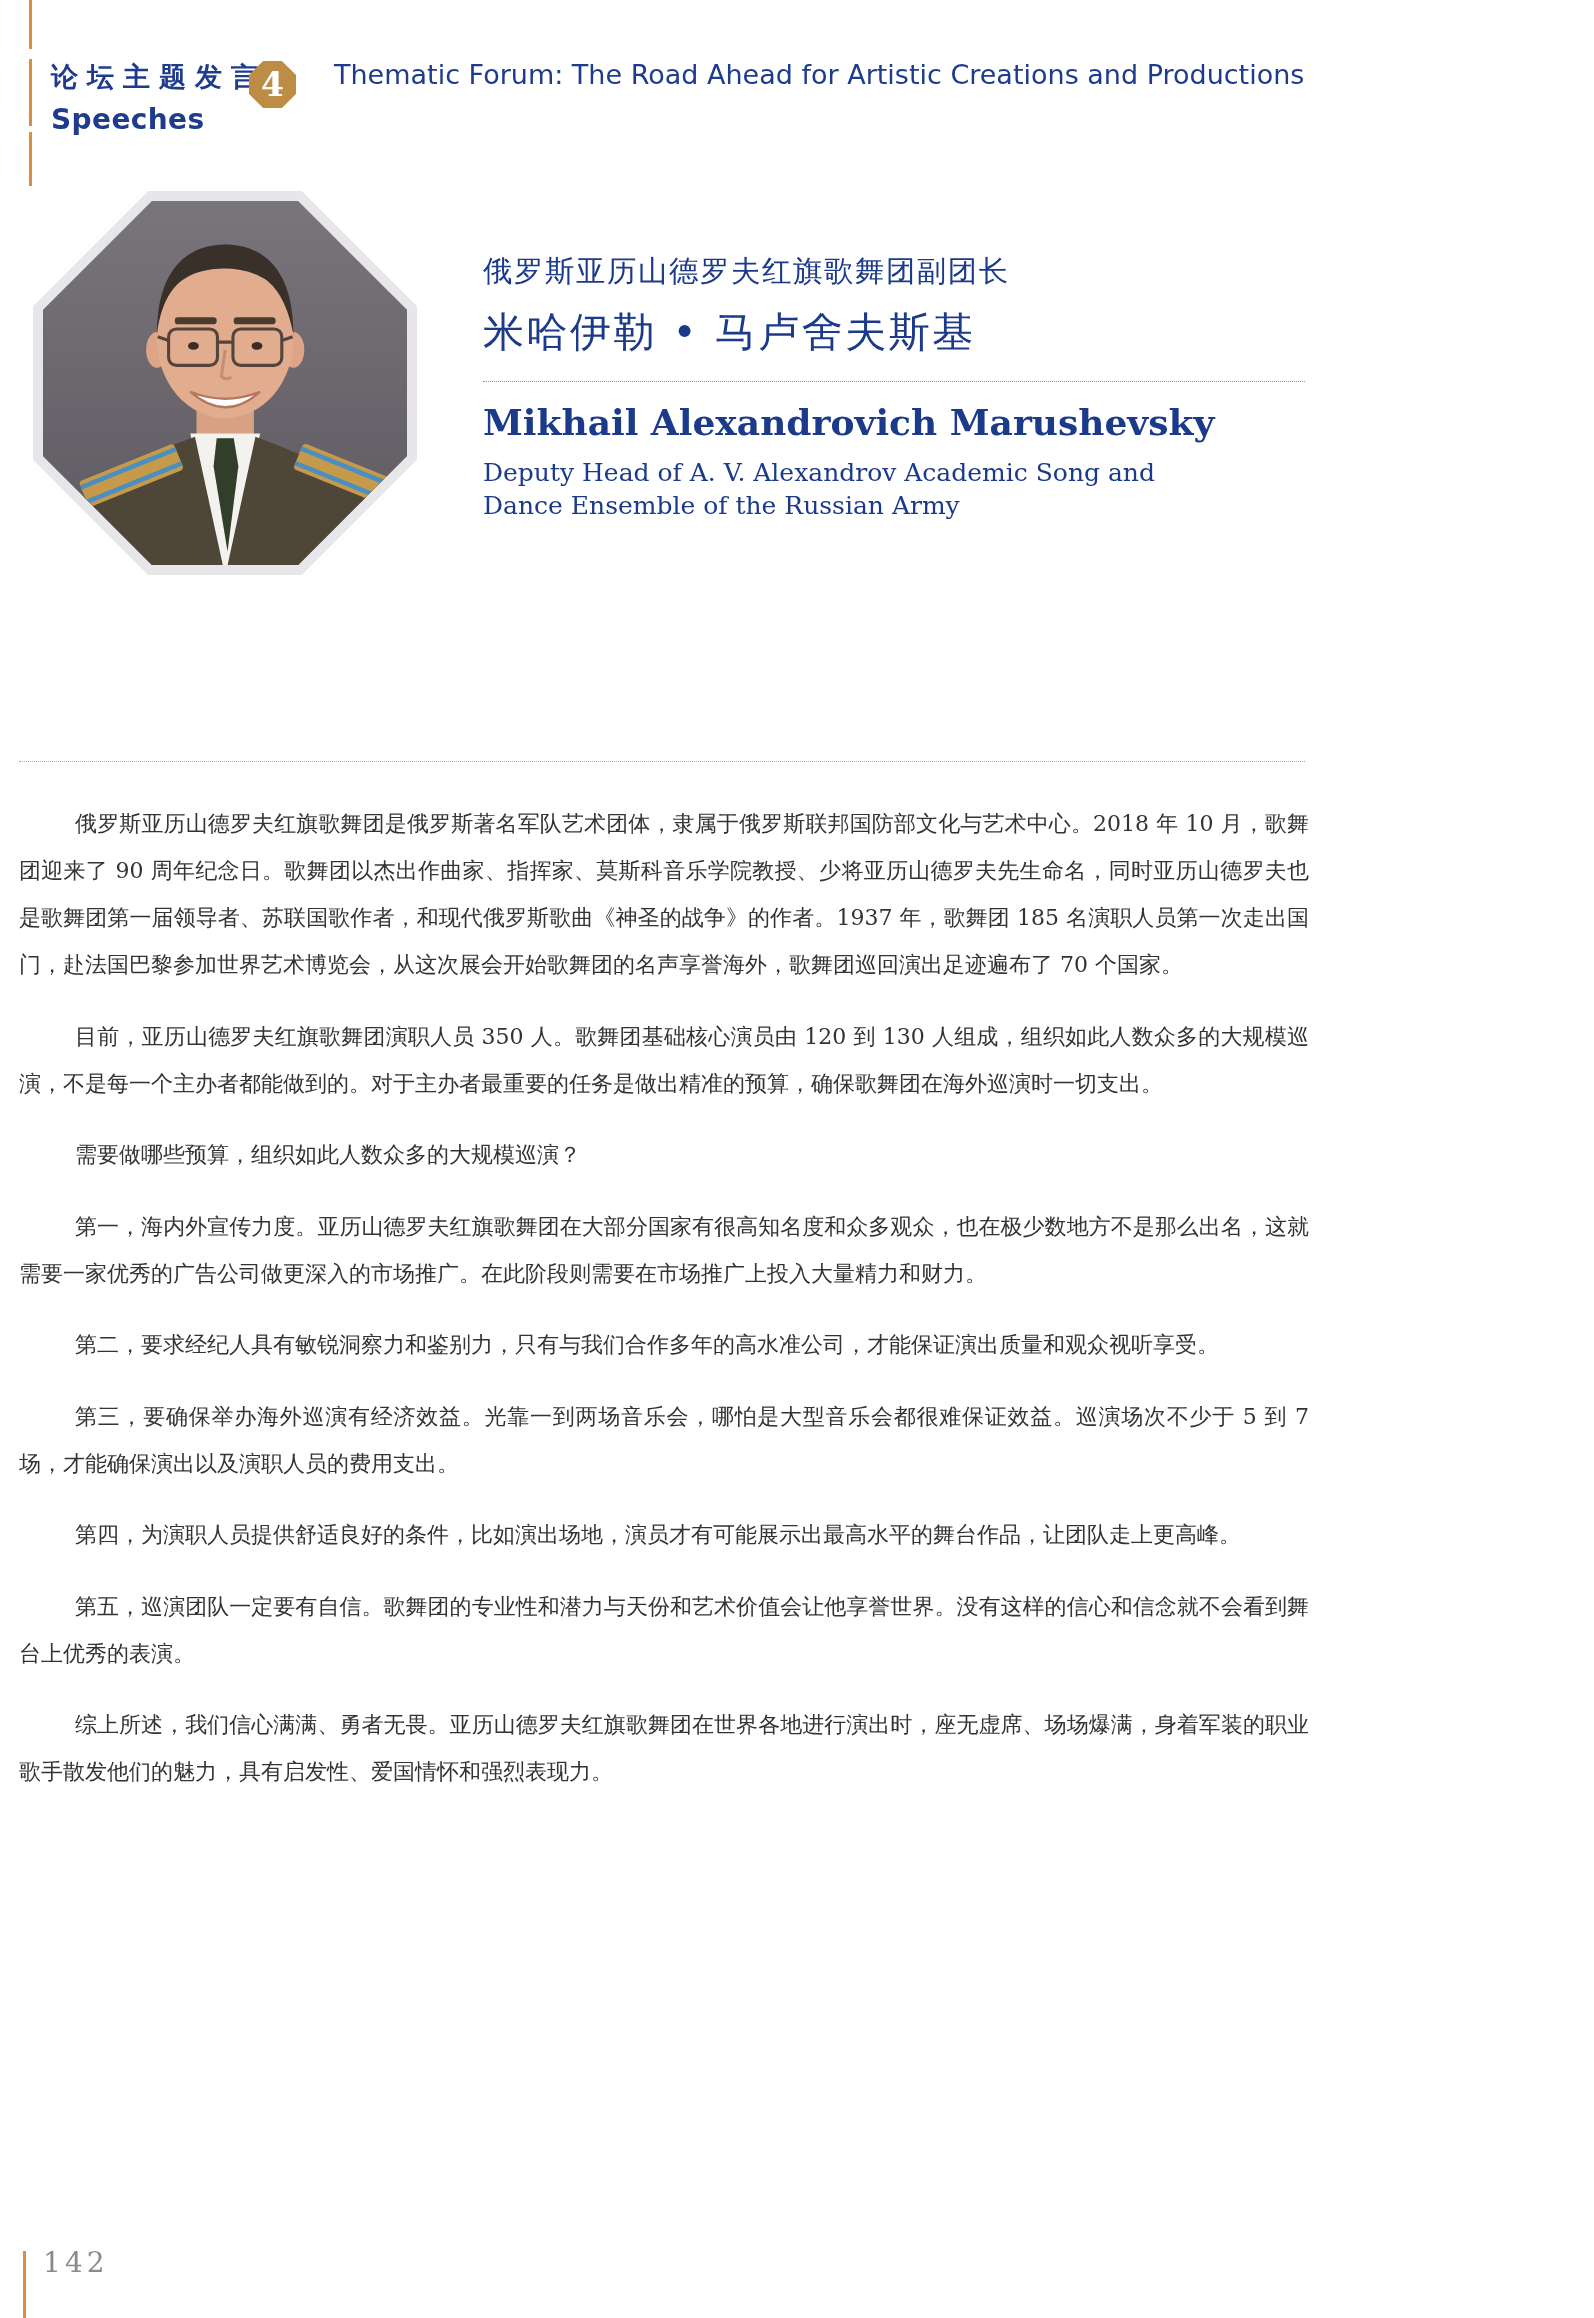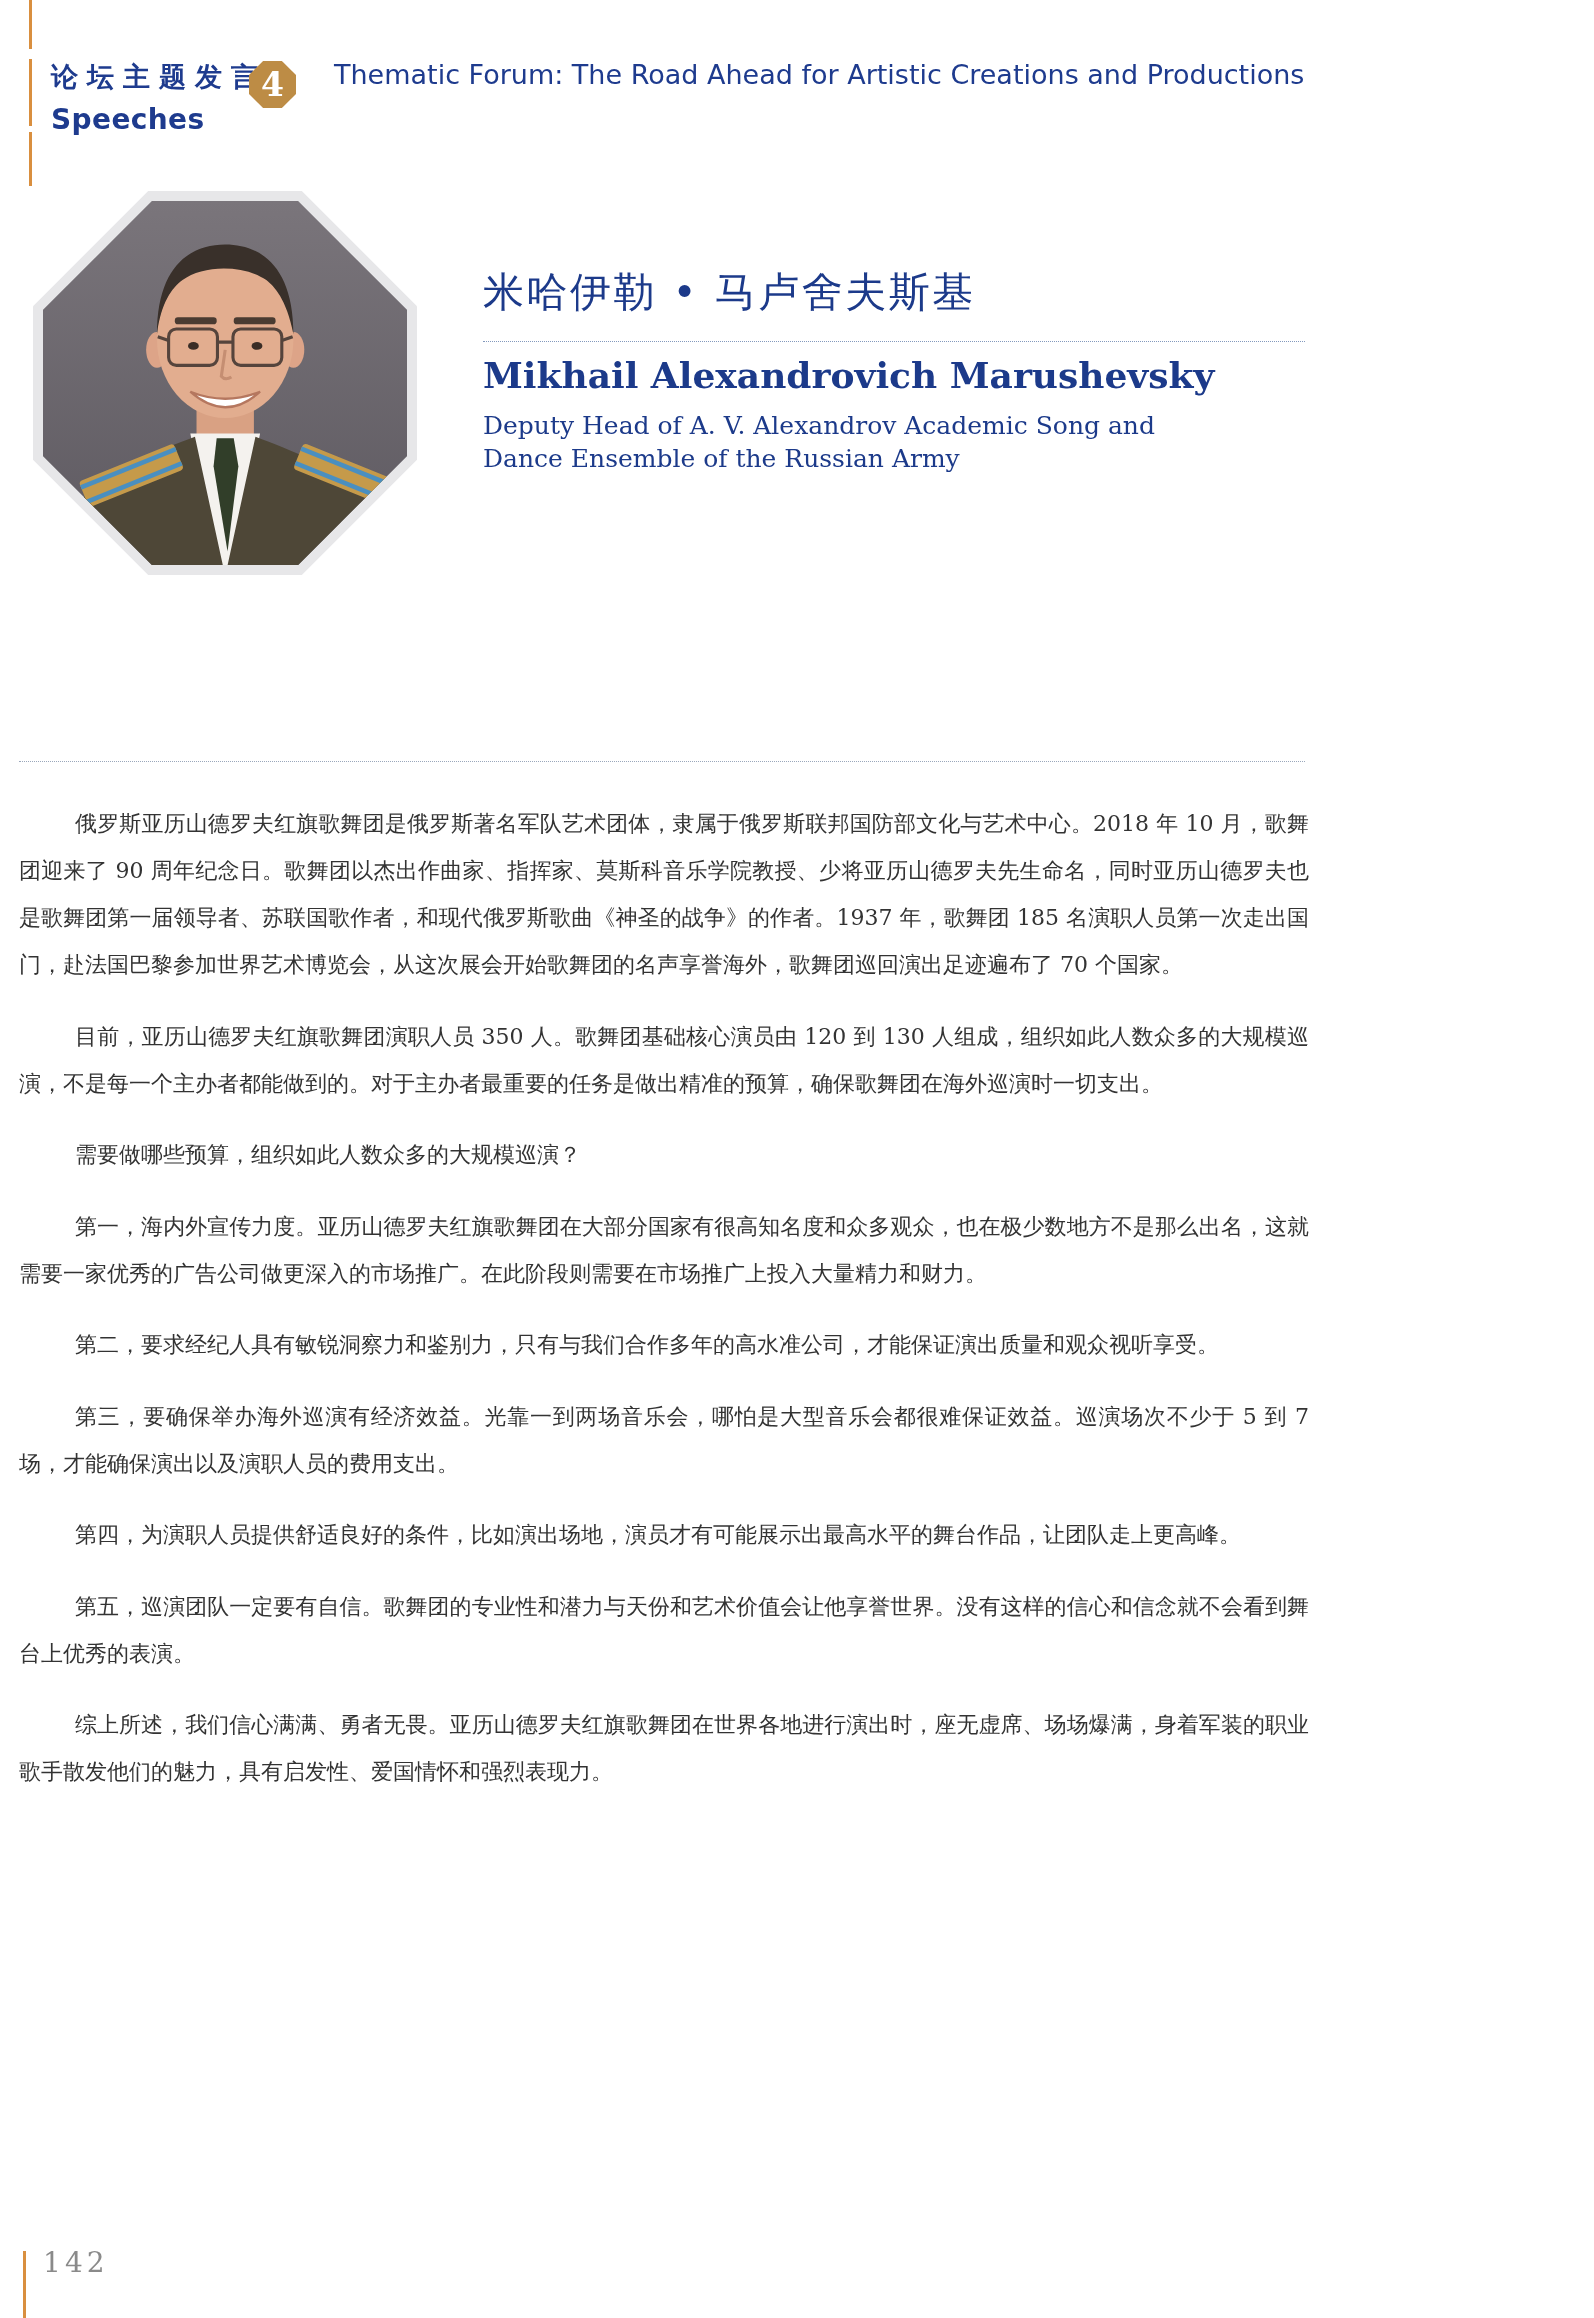--- a/index.html
+++ b/index.html
@@ -43,21 +43,21 @@
     position:absolute;left:9.8px;top:9.8px;right:9.8px;bottom:9.8px;
     clip-path:polygon(30% 0%,70% 0%,100% 30%,100% 70%,70% 100%,30% 100%,0% 70%,0% 30%);
     overflow:hidden;
   }
   .photo-inner svg{display:block;width:100%;height:100%;}
   
   .speaker{position:absolute;left:483px;top:252px;color:#1c3a8a;}
   .speaker .role-zh{font-size:29.4px;letter-spacing:1.6px;white-space:nowrap;}
   .speaker .name-zh{font-size:41px;letter-spacing:2.5px;margin-top:13px;white-space:nowrap;}
   .speaker .dots{width:822px;height:0;border-bottom:1.6px dotted #8399bd;margin-top:21px;}
-  .speaker .name-en{font-size:36px;font-weight:bold;margin-top:12px;white-space:nowrap;}
+  .speaker .name-en{font-size:36px;font-weight:bold;margin-top:19px;white-space:nowrap;}
   .speaker .role-en{font-size:25px;width:687px;line-height:1.32;margin-top:13px;}
   
   .headline{position:absolute;left:19px;top:618px;color:#1d3b8c;
     font-family:"DejaVu Sans","Liberation Sans",sans-serif;font-weight:bold;
     font-size:39px;line-height:62px;letter-spacing:1.6px;}
   .divider2{position:absolute;left:19px;top:761px;width:1286px;height:0;
     border-bottom:1.6px dotted #9aa7bb;}
   
   .article{position:absolute;left:19px;top:800px;width:1290px;color:#333333;}
   .article p{
@@ -142,20 +142,21 @@
         <ellipse cx="276" cy="187" rx="7" ry="5" fill="#3a2d26"></ellipse>
 
         <path d="M235,192 L230,226 Q235,232 243,227" stroke="#c58e72" stroke-width="4" fill="none"></path>
 
         <path d="M190,246 Q235,286 280,246 Q235,264 190,246 Z" fill="#ffffff" stroke="#b5775f" stroke-width="3"></path>
       </svg>
     </div>
   </div>
 
   <div class="speaker">
+    <div class="role-zh">俄罗斯亚历山德罗夫红旗歌舞团副团长</div>
     <div class="name-zh">米哈伊勒 • 马卢舍夫斯基</div>
     <div class="dots"></div>
     <div class="name-en">Mikhail Alexandrovich Marushevsky</div>
     <div class="role-en">Deputy Head of A. V. Alexandrov Academic Song and Dance Ensemble of the Russian Army</div>
   </div>
 
   <div class="divider2"></div>
 
   <div class="article">
     <p>俄罗斯亚历山德罗夫红旗歌舞团是俄罗斯著名军队艺术团体，隶属于俄罗斯联邦国防部文化与艺术中心。2018 年 10 月，歌舞团迎来了 90 周年纪念日。歌舞团以杰出作曲家、指挥家、莫斯科音乐学院教授、少将亚历山德罗夫先生命名，同时亚历山德罗夫也是歌舞团第一届领导者、苏联国歌作者，和现代俄罗斯歌曲《神圣的战争》的作者。1937 年，歌舞团 185 名演职人员第一次走出国门，赴法国巴黎参加世界艺术博览会，从这次展会开始歌舞团的名声享誉海外，歌舞团巡回演出足迹遍布了 70 个国家。</p>

